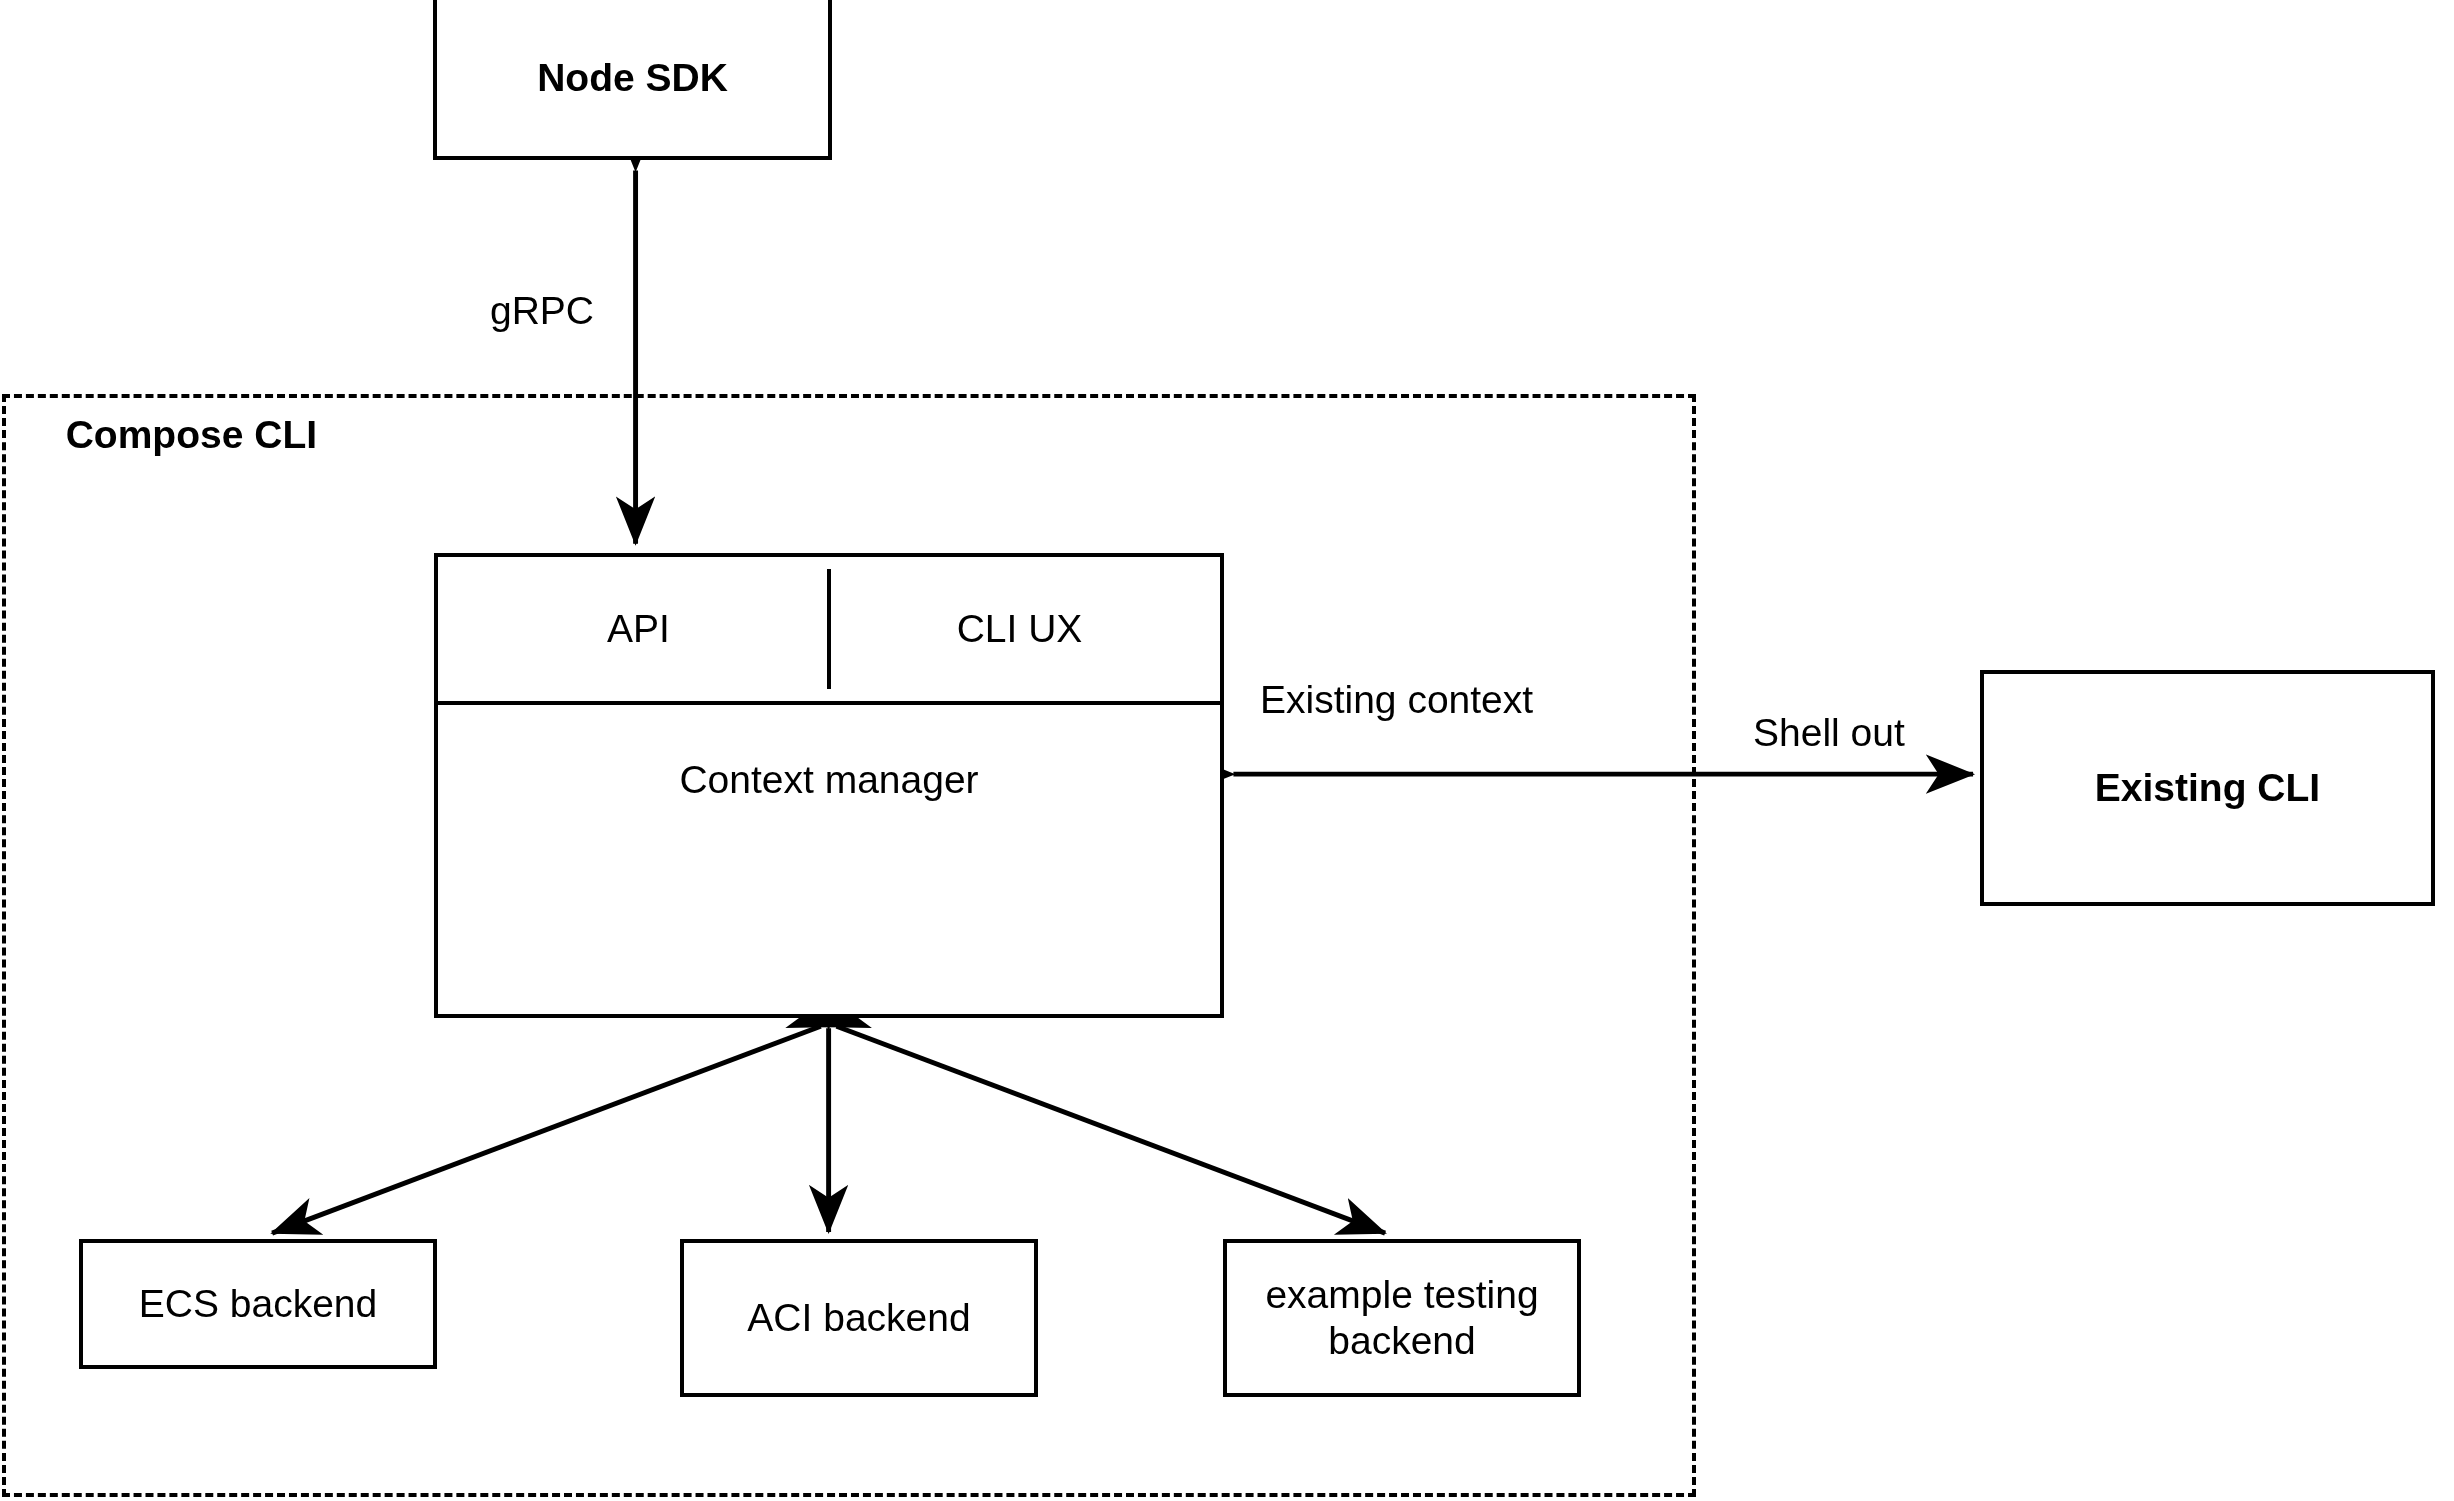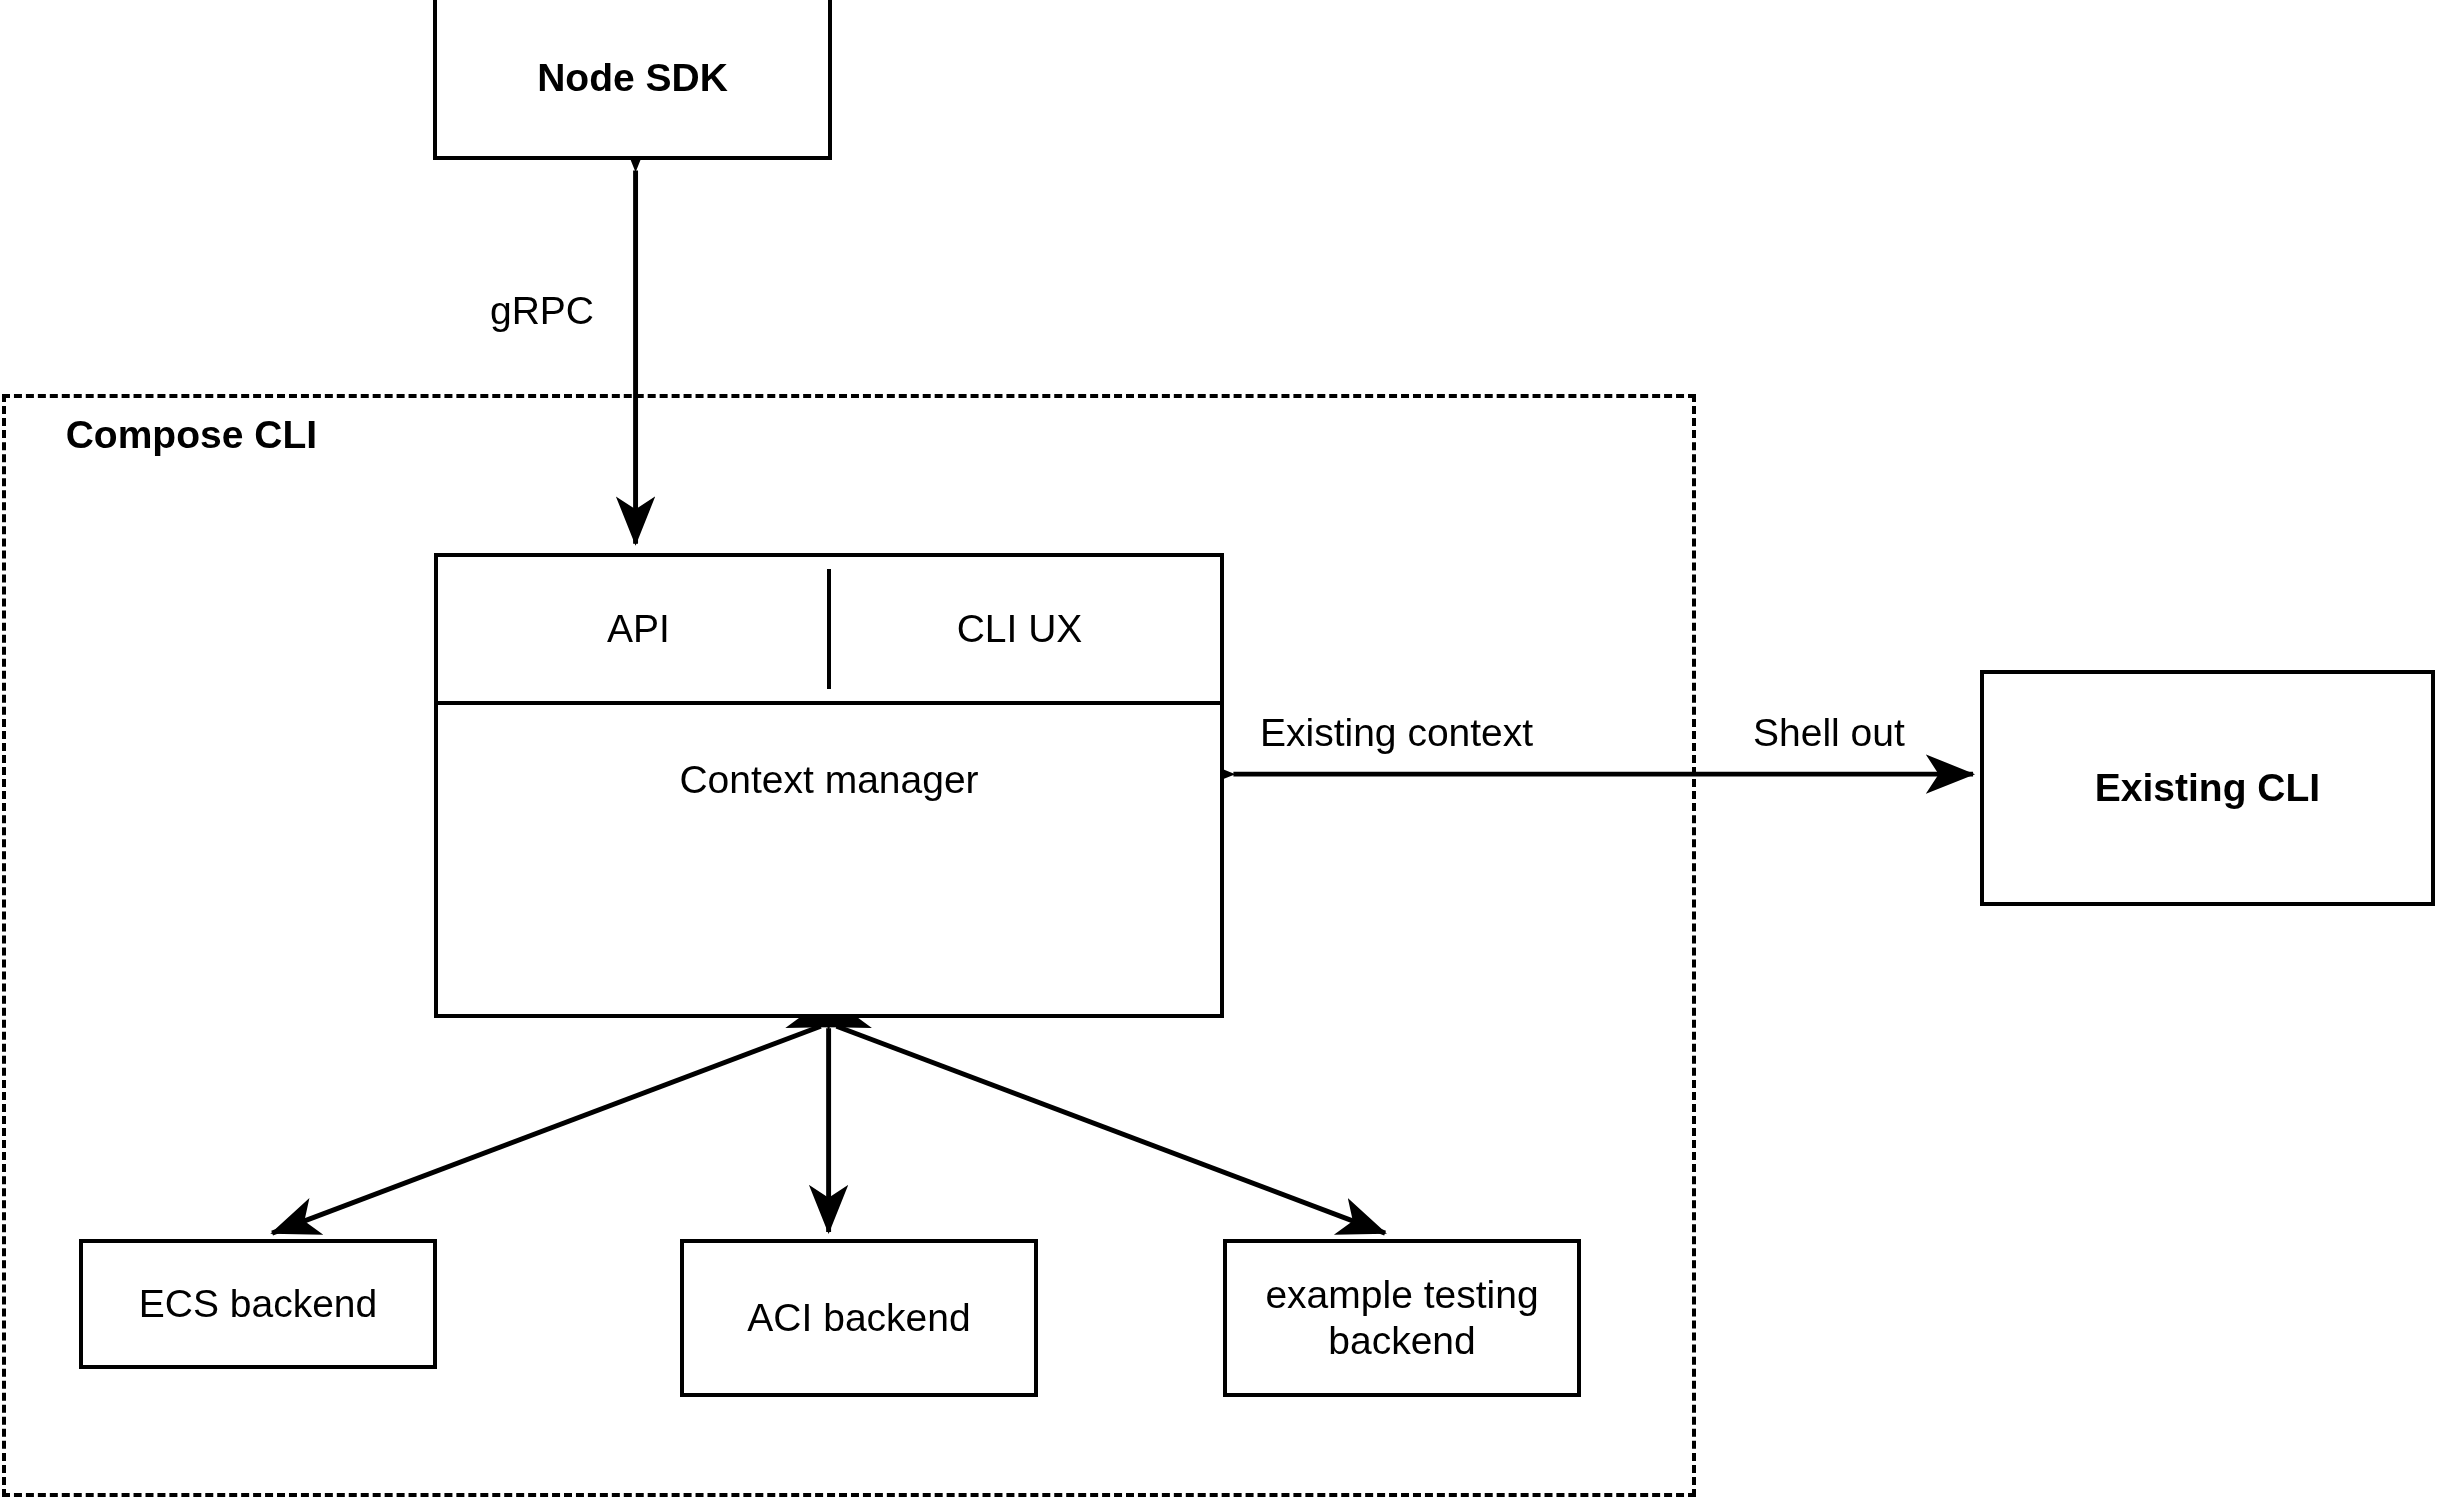--- a/index.html
+++ b/index.html
@@ -136,21 +136,21 @@
       </div>
       <div class="split-cell divider">
         <span>CLI UX</span>
       </div>
     </div>
     <div class="stack-row" style="height:149px;">
       <span>Context manager</span>
     </div>
   </div>
 
-  <div class="edge-label" style="left:1260px; top:711px;text-align:center;">Existing context</div>
+  <div class="edge-label" style="left:1260px; top:678px;text-align:center;">Existing context</div>
   <div class="edge-label" style="left:1753px; top:711px;">Shell out</div>
 
   <div class="node bold" style="left:1980px; top:670px; width:455px; height:236px;">
     <span>Existing CLI</span>
   </div>
 
   <div class="node" style="left:79px; top:1239px; width:358px; height:130px;">
     <span>ECS backend</span>
   </div>
 

